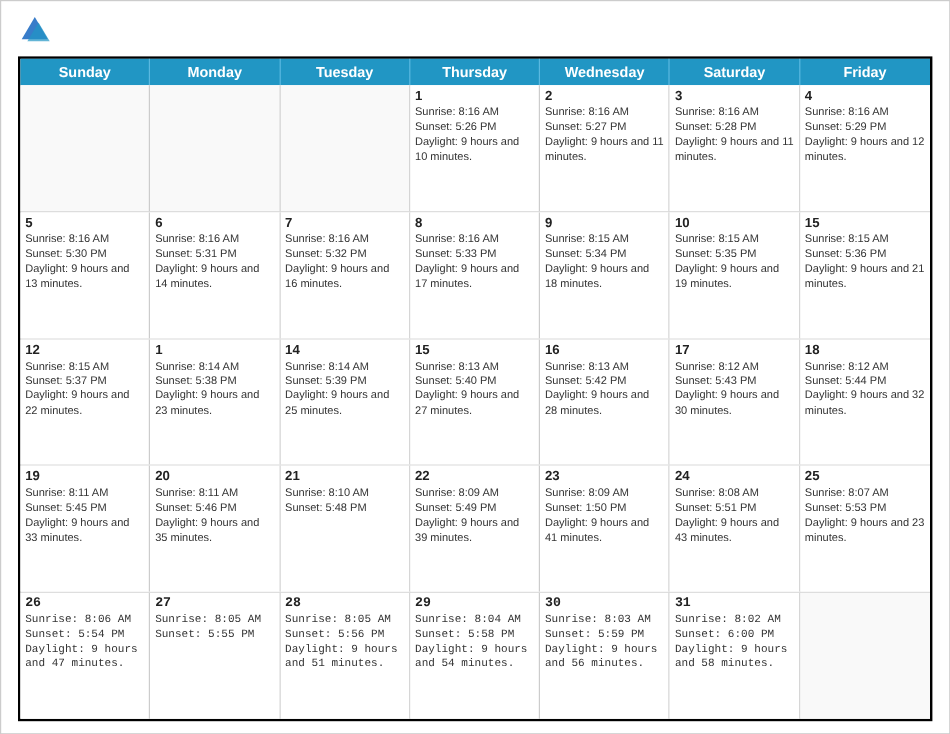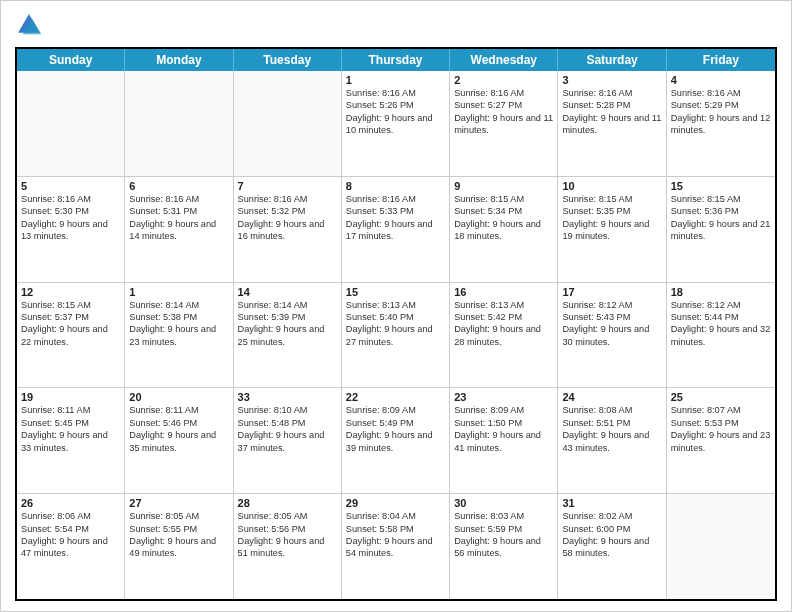--- a/index.html
+++ b/index.html
@@ -79,21 +79,21 @@
       flex: 1;
       display: flex;
       flex-direction: column;
     }
     .cal-row {
       display: grid;
       grid-template-columns: repeat(7, 1fr);
       flex: 1;
       border-bottom: 1px solid #ccc;
     }
-    .cal-row:last-child { border-bottom: none; }
+    .cal-row:last-child { border-bottom: none; font-family: Liberation Mono, monospace; }
     .cal-cell {
       border-right: 1px solid #ccc;
       padding: 3px 4px;
       font-size: 9.5px;
       color: #333;
       vertical-align: top;
       background: #fff;
       min-height: 0;
     }
     .cal-cell:last-child { border-right: none; }
@@ -268,24 +268,23 @@
             <span class="cell-line">Sunset: 5:45 PM</span>
             <span class="cell-line">Daylight: 9 hours and 33 minutes.</span>
           </div>
           <div class="cal-cell">
             <span class="day-num">20</span>
             <span class="cell-line">Sunrise: 8:11 AM</span>
             <span class="cell-line">Sunset: 5:46 PM</span>
             <span class="cell-line">Daylight: 9 hours and 35 minutes.</span>
           </div>
           <div class="cal-cell">
-            <span class="day-num">33</span>
+            <span class="day-num">21</span>
             <span class="cell-line">Sunrise: 8:10 AM</span>
             <span class="cell-line">Sunset: 5:48 PM</span>
-            <span class="cell-line">Daylight: 9 hours and 37 minutes.</span>
           </div>
           <div class="cal-cell">
             <span class="day-num">22</span>
             <span class="cell-line">Sunrise: 8:09 AM</span>
             <span class="cell-line">Sunset: 5:49 PM</span>
             <span class="cell-line">Daylight: 9 hours and 39 minutes.</span>
           </div>
           <div class="cal-cell">
             <span class="day-num">23</span>
             <span class="cell-line">Sunrise: 8:09 AM</span>
@@ -309,21 +308,20 @@
           <div class="cal-cell">
             <span class="day-num">26</span>
             <span class="cell-line">Sunrise: 8:06 AM</span>
             <span class="cell-line">Sunset: 5:54 PM</span>
             <span class="cell-line">Daylight: 9 hours and 47 minutes.</span>
           </div>
           <div class="cal-cell">
             <span class="day-num">27</span>
             <span class="cell-line">Sunrise: 8:05 AM</span>
             <span class="cell-line">Sunset: 5:55 PM</span>
-            <span class="cell-line">Daylight: 9 hours and 49 minutes.</span>
           </div>
           <div class="cal-cell">
             <span class="day-num">28</span>
             <span class="cell-line">Sunrise: 8:05 AM</span>
             <span class="cell-line">Sunset: 5:56 PM</span>
             <span class="cell-line">Daylight: 9 hours and 51 minutes.</span>
           </div>
           <div class="cal-cell">
             <span class="day-num">29</span>
             <span class="cell-line">Sunrise: 8:04 AM</span>

